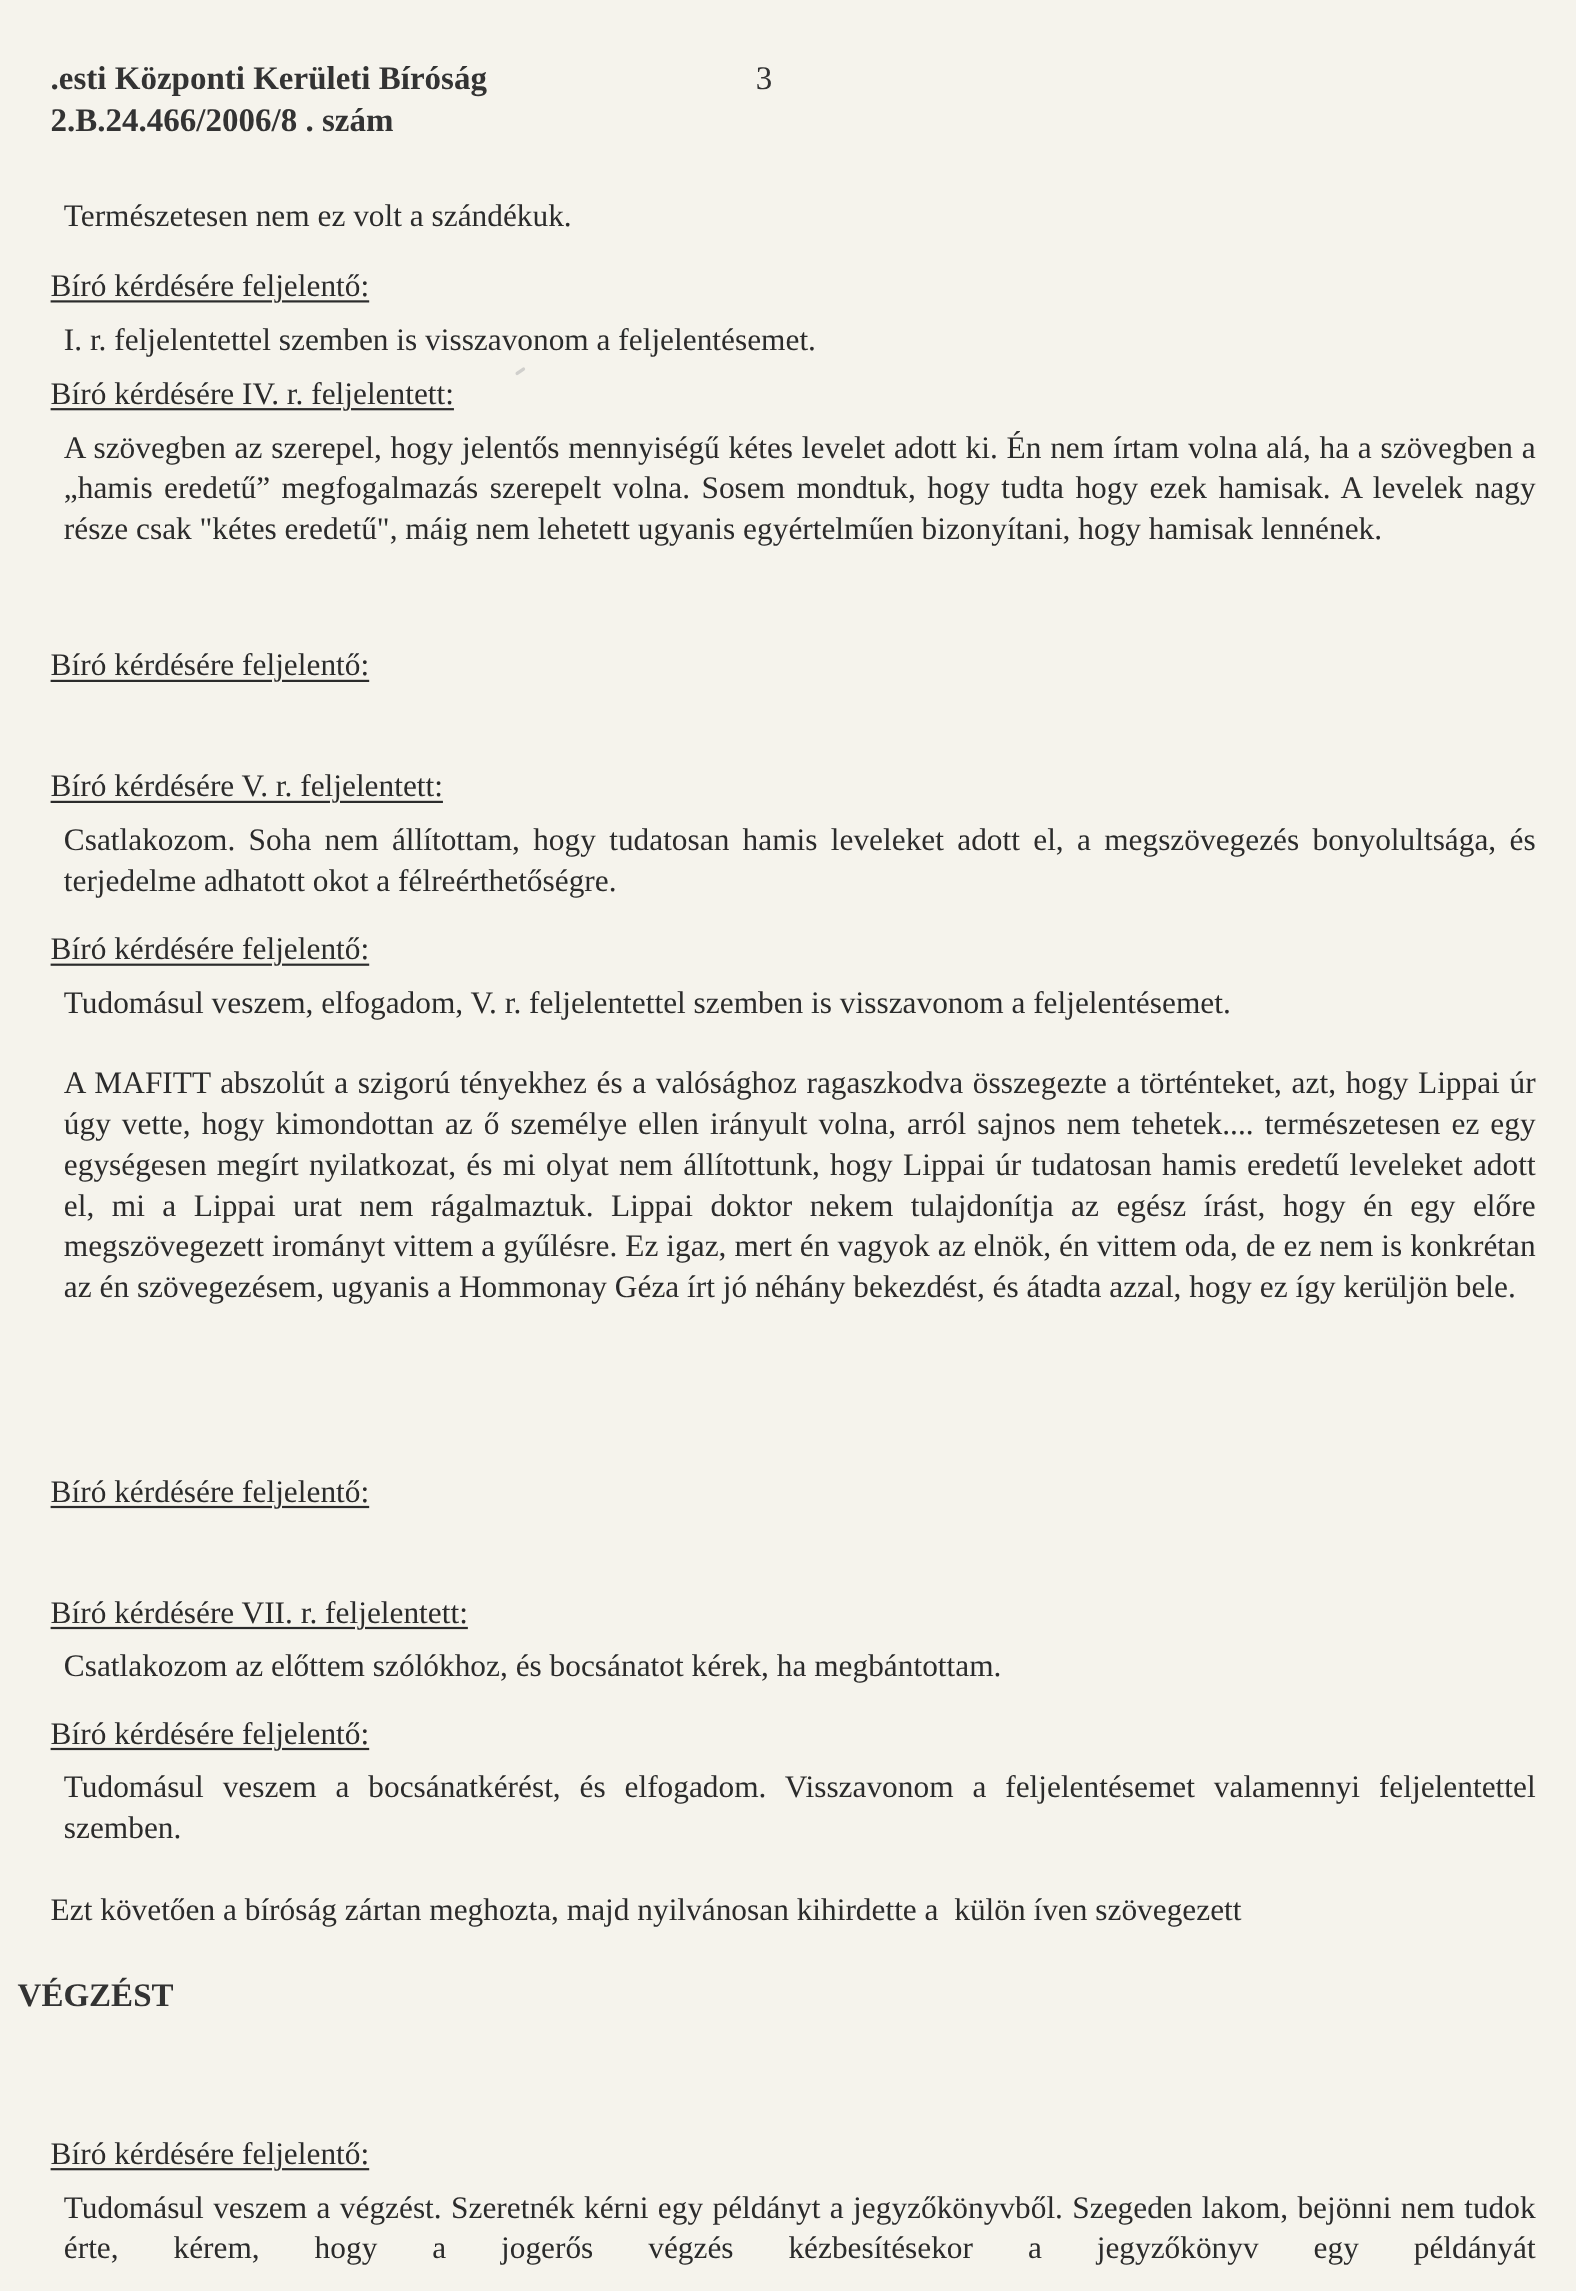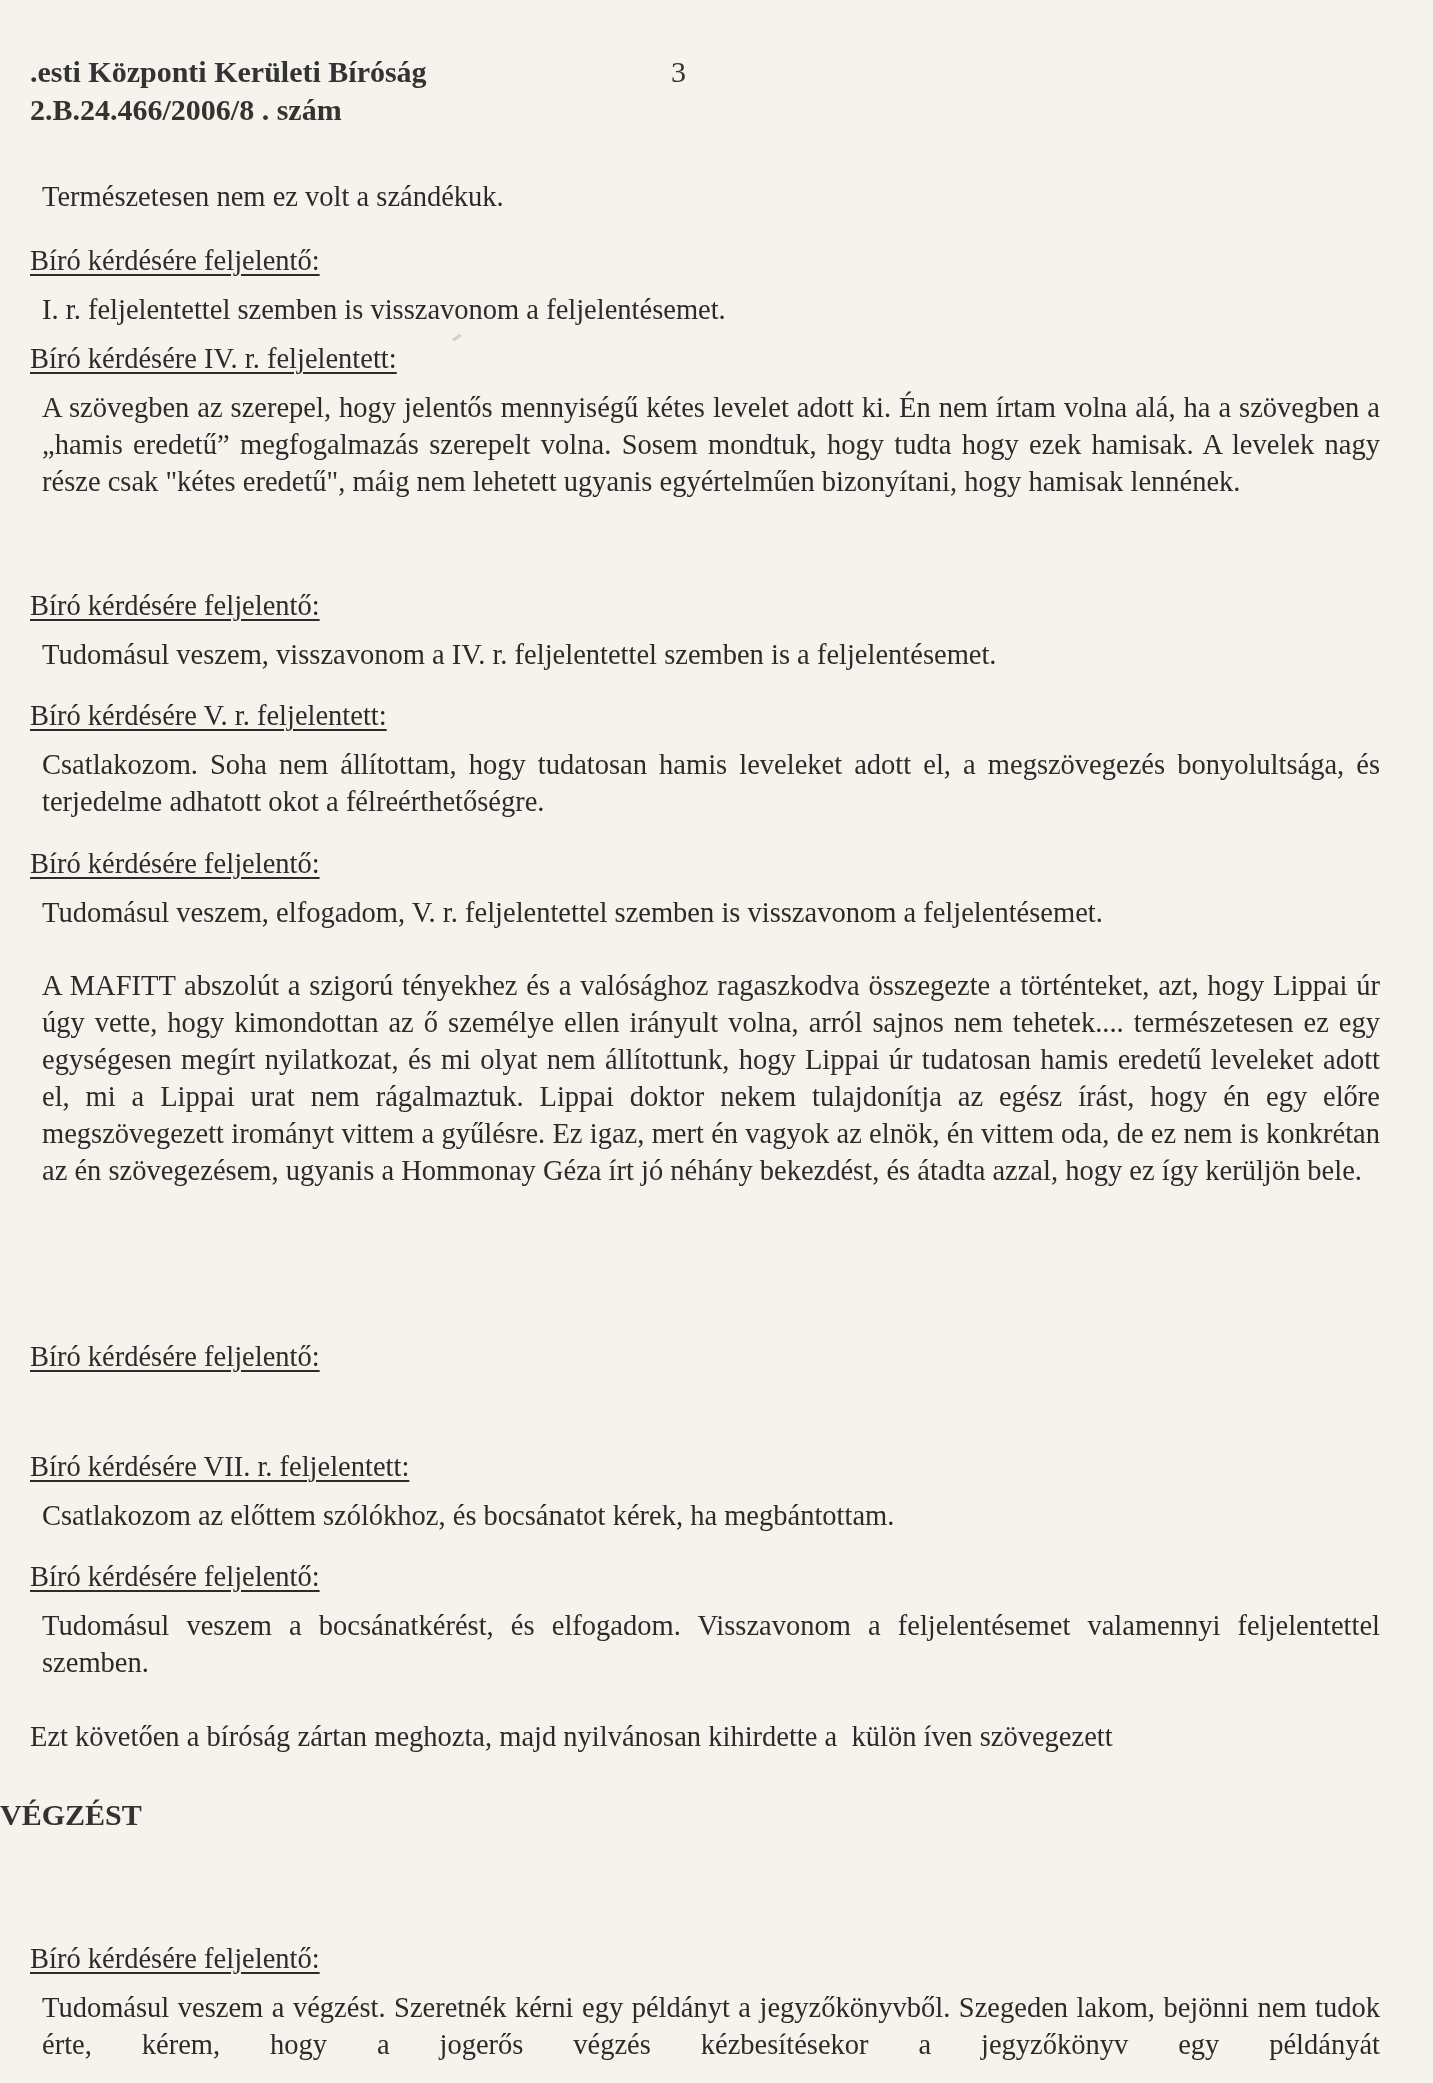--- a/index.html
+++ b/index.html
@@ -3,21 +3,21 @@
 <meta charset="utf-8">
 <style>
   html, body { margin: 0; padding: 0; }
   body {
     width: 1433px; height: 2083px; overflow: hidden;
     background: #f5f3ec;
     font-family: "Liberation Serif", "DejaVu Serif", serif;
     color: #2b2b2b;
     position: relative;
   }
-  .page { position: absolute; left: 0; top: 0; width: 1390px; height: 2083px; }
+  .page { position: absolute; left: 16px; top: 0; width: 1390px; height: 2083px; }
   .hdr { position: absolute; left: 30px; font-weight: bold; font-size: 30px; line-height: 38px; color: #333; white-space: nowrap; }
   .pgno { position: absolute; left: 671px; top: 53px; font-size: 30px; line-height: 38px; color: #333; }
   .blk { position: absolute; left: 30px; width: 1362px; font-size: 28.5px; line-height: 37px; }
   .lbl { text-decoration: underline; text-decoration-thickness: 2px; text-underline-offset: 4px; display: inline-block; white-space: nowrap; }
   .p { text-align: justify; margin: 12px; }
   .p.last-left { text-align-last: left; }
   .center { position: absolute; left: 0; width: 1433px; text-align: left; font-weight: bold; font-size: 30px; line-height: 38px; color: #333; }
   .mark { position: absolute; width: 10px; height: 3px; background: #b8b8b8; transform: rotate(-35deg); opacity: .6; border-radius: 2px; }
 </style>
 </head>
@@ -40,21 +40,20 @@
     <p class="p last-left">I. r. feljelentettel szemben is visszavonom a feljelentésemet.</p>
   </div>
 
   <div class="blk" style="top:340px">
     <span class="lbl">Bíró kérdésére IV. r. feljelentett:</span>
     <p class="p last-left">A szövegben az szerepel, hogy jelentős mennyiségű kétes levelet adott ki. Én nem írtam volna alá, ha a szövegben a „hamis eredetű” megfogalmazás szerepelt volna. Sosem mondtuk, hogy tudta hogy ezek hamisak. A levelek nagy része csak "kétes eredetű", máig nem lehetett ugyanis egyértelműen bizonyítani, hogy hamisak lennének.</p>
   </div>
 
   <div class="blk" style="top:587px">
     <span class="lbl">Bíró kérdésére feljelentő:</span>
-    <p class="p last-left">Tudomásul veszem, visszavonom a IV. r. feljelentettel szemben is a feljelentésemet.</p>
   </div>
 
   <div class="blk" style="top:697px">
     <span class="lbl">Bíró kérdésére V. r. feljelentett:</span>
     <p class="p last-left">Csatlakozom. Soha nem állítottam, hogy tudatosan hamis leveleket adott el, a megszövegezés bonyolultsága, és terjedelme adhatott okot a félreérthetőségre.</p>
   </div>
 
   <div class="blk" style="top:845px">
     <span class="lbl">Bíró kérdésére feljelentő:</span>
     <p class="p last-left">Tudomásul veszem, elfogadom, V. r. feljelentettel szemben is visszavonom a feljelentésemet.</p>

